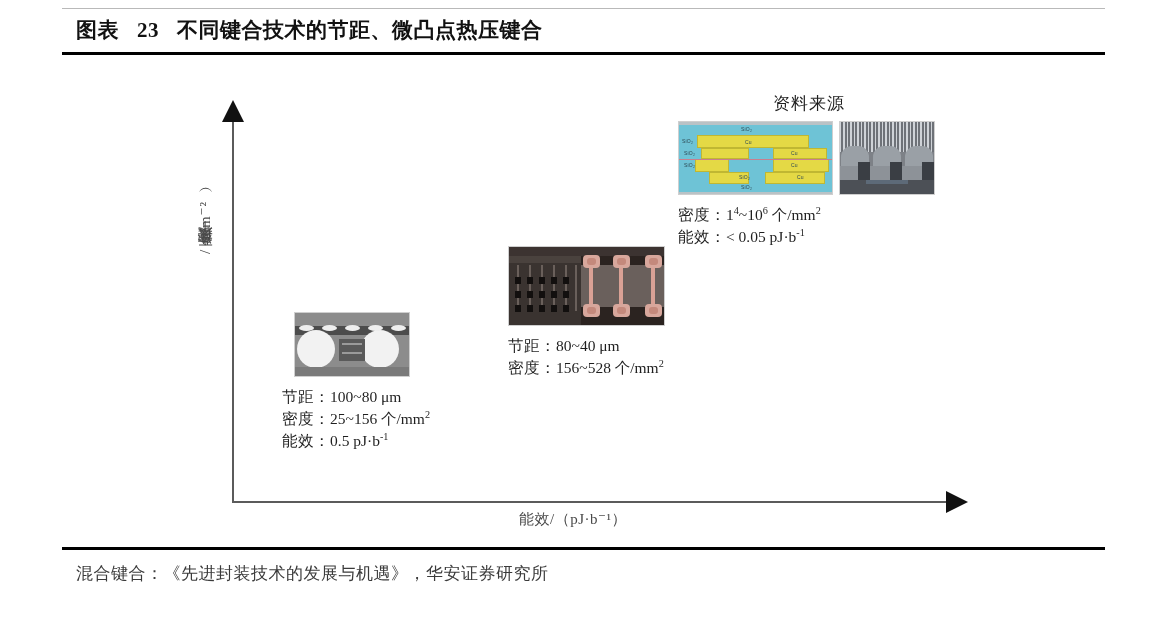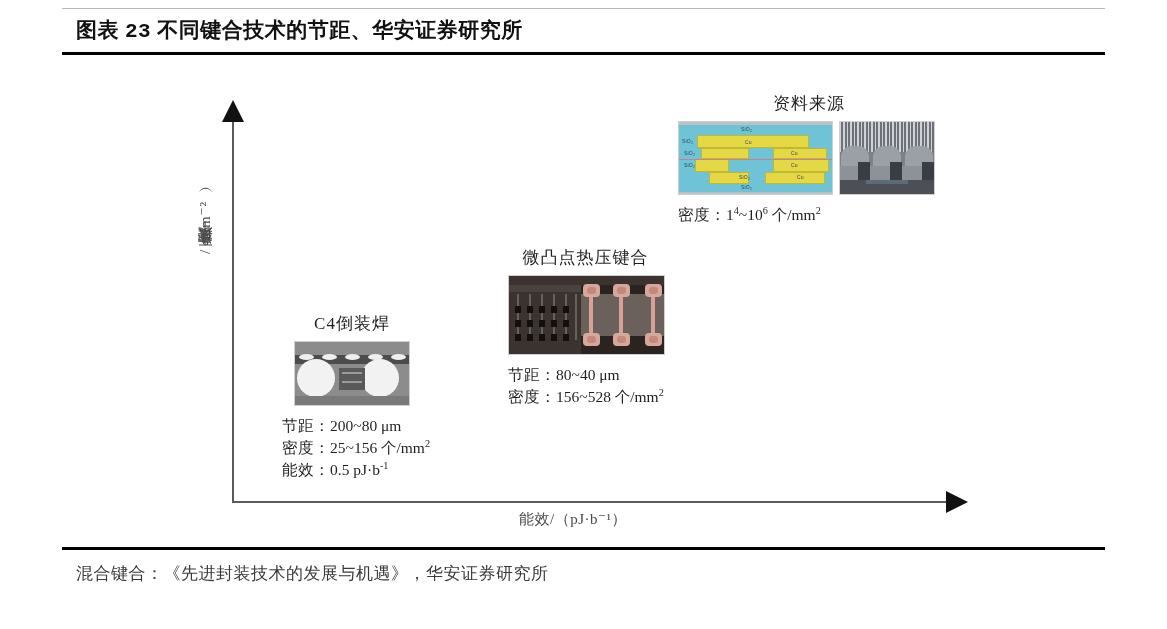--- a/index.html
+++ b/index.html
@@ -42,21 +42,21 @@
   
   .fig-title {
     position: absolute;
     left: 76px; top: 16px;
     font-size: 21px;
     font-weight: bold;
     letter-spacing: 0.5px;
     color: #111111;
     white-space: nowrap;
   }
-  .fig-title .num { margin: 0 6px; font-family: Liberation Mono, monospace; }
+  .fig-title .num { margin: 0 18px; }
 
   
   .source {
     position: absolute;
     left: 76px; top: 562px;
     font-size: 17px;
     color: #3a3a3a;
     letter-spacing: 0.5px;
     white-space: nowrap;
   }
@@ -302,66 +302,64 @@
 </head>
 <body>
 
 <div id="page">
 
   <div class="rule-top"></div>
   <div class="rule-title"></div>
   <div class="rule-bottom"></div>
 
   <div class="fig-title">
-    <span>图表</span><span class="num">23</span><span>不同键合技术的节距、华安证券研究所</span>
+    <span>图表</span><span class="num">23</span><span>不同键合技术的节距、微凸点热压键合</span>
   </div>
 
   <div>
     <div class="axis-y-line"></div>
     <div class="axis-y-arrow"></div>
     <div class="axis-x-line"></div>
     <div class="axis-x-arrow"></div>
     <div class="axis-y-label">互连密度/（个·mm⁻²）</div>
     <div class="axis-x-label">能效/（pJ·b⁻¹）</div>
   </div>
 
   <div class="group" style="left:282px; top:312px;">
-    <div class="group-title" style="width:140px;">C4倒装焊</div>
 
     <div class="thumb c4-img" style="margin-left:12px;">
       <div class="c4-band"></div>
       <div class="c4-pad" style="left:4px;"></div>
       <div class="c4-pad" style="left:27px;"></div>
       <div class="c4-pad" style="left:50px;"></div>
       <div class="c4-pad" style="left:73px;"></div>
       <div class="c4-pad" style="left:96px;"></div>
       <div class="c4-ball" style="left:2px;"></div>
       <div class="c4-ball" style="left:66px;"></div>
       <div class="c4-mid">
         <i style="top:4px;"></i>
           <i style="top:13px;"></i>
       </div>
       <div class="c4-base"></div>
     </div>
 
     <div class="specs">
       <span class="row">
-        <span class="k">节距：</span><span>200~80 μm</span>
+        <span class="k">节距：</span><span>100~80 μm</span>
       </span>
       <span class="row">
         <span class="k">密度：</span><span>25~156 个/mm</span><sup>2</sup>
       </span>
       <span class="row">
         <span class="k">能效：</span><span>0.5 pJ·b</span><sup>-1</sup>
       </span>
     </div>
   </div>
 
   <div class="group" style="left:508px; top:246px;">
-    <div class="group-title" style="width:155px;">微凸点热压键合</div>
 
     <div class="thumb mb-img">
       <div class="mb-left"></div>
       <div class="mb-leftcap"></div>
       <div class="mb-topbar"></div>
       <div class="mb-right-bg"></div>
 
       <div class="mb-stripe" style="left:8px;"></div>
       <div class="mb-stripe" style="left:20px;"></div>
       <div class="mb-stripe" style="left:32px;"></div>
@@ -454,20 +452,23 @@
         <div class="tem-blk" style="left:82px; top:40px; width:12px; height:18px;"></div>
         <div class="tem-bot"></div>
         <div class="tem-cap"></div>
       </div>
     </div>
 
     <div class="specs">
       <span class="row">
         <span class="k">密度：</span><span>1</span><sup>4</sup><span>~10</span><sup>6</sup><span> 个/mm</span><sup>2</sup>
       </span>
+      <span class="row">
+        <span class="k">能效：</span><span>&lt; 0.05 pJ·b</span><sup>-1</sup>
+      </span>
     </div>
   </div>
 
   <div class="source">
     <span>混合键合：</span><span>《先进封装技术的发展与机遇》，华安证券研究所</span>
   </div>
 
 </div>
 
 </body></html>

